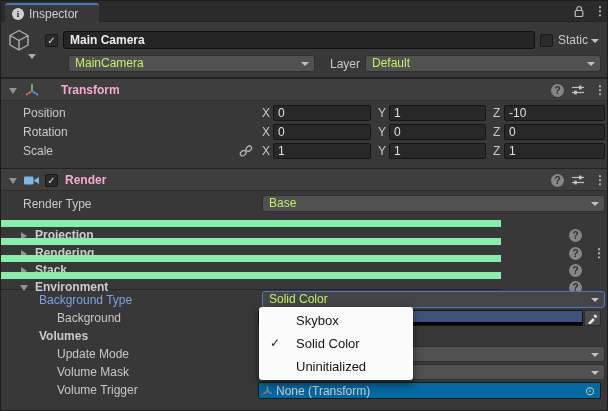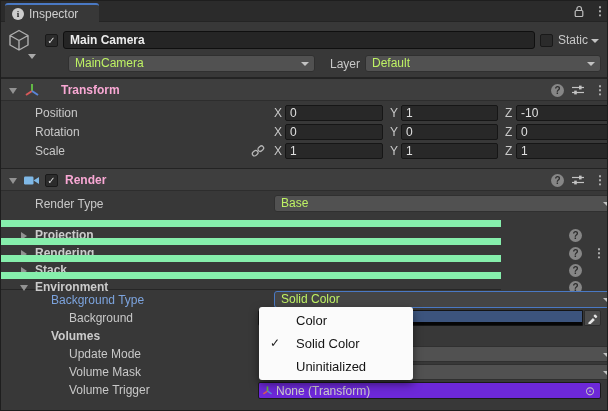--- a/index.html
+++ b/index.html
@@ -49,21 +49,21 @@
   .fold-open { width:0; height:0; border-left:4px solid transparent; border-right:4px solid transparent; border-top:6px solid #929292; }
   .fold-closed { width:0; height:0; border-top:4px solid transparent; border-bottom:4px solid transparent; border-left:6px solid #929292; }
   .comphead .fold-open { position:absolute; left:8px; top:9px; }
   .comp-title { position:absolute; font-weight:bold; color:#f9a8d4; top:4px; line-height:15px; }
   .help { width:13px; height:13px; border-radius:50%; background:#868686; color:#2d2d2d;
     font-size:10px; font-weight:bold; text-align:center; line-height:13px; }
   .hd-help   { position:absolute; left:550px; top:5px; }
   .hd-preset { position:absolute; left:570px; top:4px; }
   .hd-kebab  { position:absolute; left:593px; top:4px; }
   
-  .prow { position:absolute; left:16px; width:568px; height:18px; line-height:18px; }
+  .prow { position:absolute; left:4px; width:568px; height:18px; line-height:18px; }
   .prow .plabel { position:absolute; left:18px; }
   .axis { position:absolute; width:10px; text-align:left; }
   .nfield { position:absolute; top:1px; height:16px; background:#282828; border:1px solid #161616; border-radius:2px;
     color:#e0e0e0; font-family:"Liberation Sans",sans-serif; font-size:12px; padding:0 4px; outline:none; }
   .ax-x { left:257px; } .ax-y { left:373px; } .ax-z { left:488px; }
   .f-x { left:268px; width:98px; } .f-y { left:384px; width:97px; } .f-z { left:499px; width:101px; }
   .linkic { position:absolute; left:234px; top:2px; }
   
   .secrow { position:absolute; left:0; width:500px; height:18px; border-top:7px solid #86efac; line-height:17px; }
   .secrow .fold-closed, .secrow .fold-open { position:absolute; left:20px; top:5px; }
@@ -73,21 +73,21 @@
   .blue { color:var(--label-blue,#7ca3dd); }
   .dd-wide { left:257px; width:343px; }
   .dd-focus { background:#454545; border:1px solid var(--accent-blue,#4a79c4); }
   
   .colorfield { position:absolute; left:257px; top:309px; width:343px; height:16px; display:flex; gap:1px; }
   .swatch { position:relative; flex:1; background:var(--background-swatch,#3c547d); border:1px solid #141414; border-radius:2px 0 0 2px; }
   .alphabar { position:absolute; left:0; right:0; bottom:0; height:3px; background:#050505; }
   .dropperbtn { width:17px; height:16px; background:#4c4c4c; border:1px solid #2c2c2c; border-radius:0 2px 2px 0;
     display:flex; align-items:center; justify-content:center; }
   
-  .objfield { position:absolute; left:257px; top:381px; width:343px; height:17px; background:#6d28d9;
+  .objfield { position:absolute; left:257px; top:381px; width:343px; height:17px; background:#0369a1;
     border:1px solid #1a1a1a; border-radius:2px; display:flex; align-items:center; padding-left:3px; color:#cfcfcf; }
   .objfield .otext { margin-left:3px; }
   .pickerbtn { position:absolute; right:3px; top:1px; width:14px; height:14px; color:#c4c4c4;
     font-size:12px; line-height:14px; text-align:center; }
   
   .popup { position:absolute; left:258px; top:306px; width:154px; background:#fbfbfb; border-radius:3px;
     box-shadow:0 4px 10px rgba(0,0,0,0.5); z-index:20; padding:2px 0; }
   .popup-item { position:relative; height:23px; line-height:23px; color:#141414; font-size:13px; padding-left:37px; }
   .pcheck { position:absolute; left:11px; top:0; color:#1e1e1e; font-size:12px; }
   svg { display:block; }
@@ -304,21 +304,21 @@
       <path d="M8 9 L8 2" stroke="#62b945" stroke-width="2.4"></path>
       <path d="M8 9 L2 13" stroke="#d85959" stroke-width="2.4"></path>
       <path d="M8 9 L14 13" stroke="#5a86d8" stroke-width="2.4"></path>
     </svg>
     <span class="otext">None (Transform)</span>
     <div class="pickerbtn">⊙</div>
   </div>
 
   <div class="popup">
     <div class="popup-item">
-      <span>Color</span>
+      <span>Skybox</span>
     </div>
     <div class="popup-item">
       <span class="pcheck">✓</span>
       <span>Solid Color</span>
     </div>
     <div class="popup-item">
       <span>Uninitialized</span>
     </div>
   </div>
 

